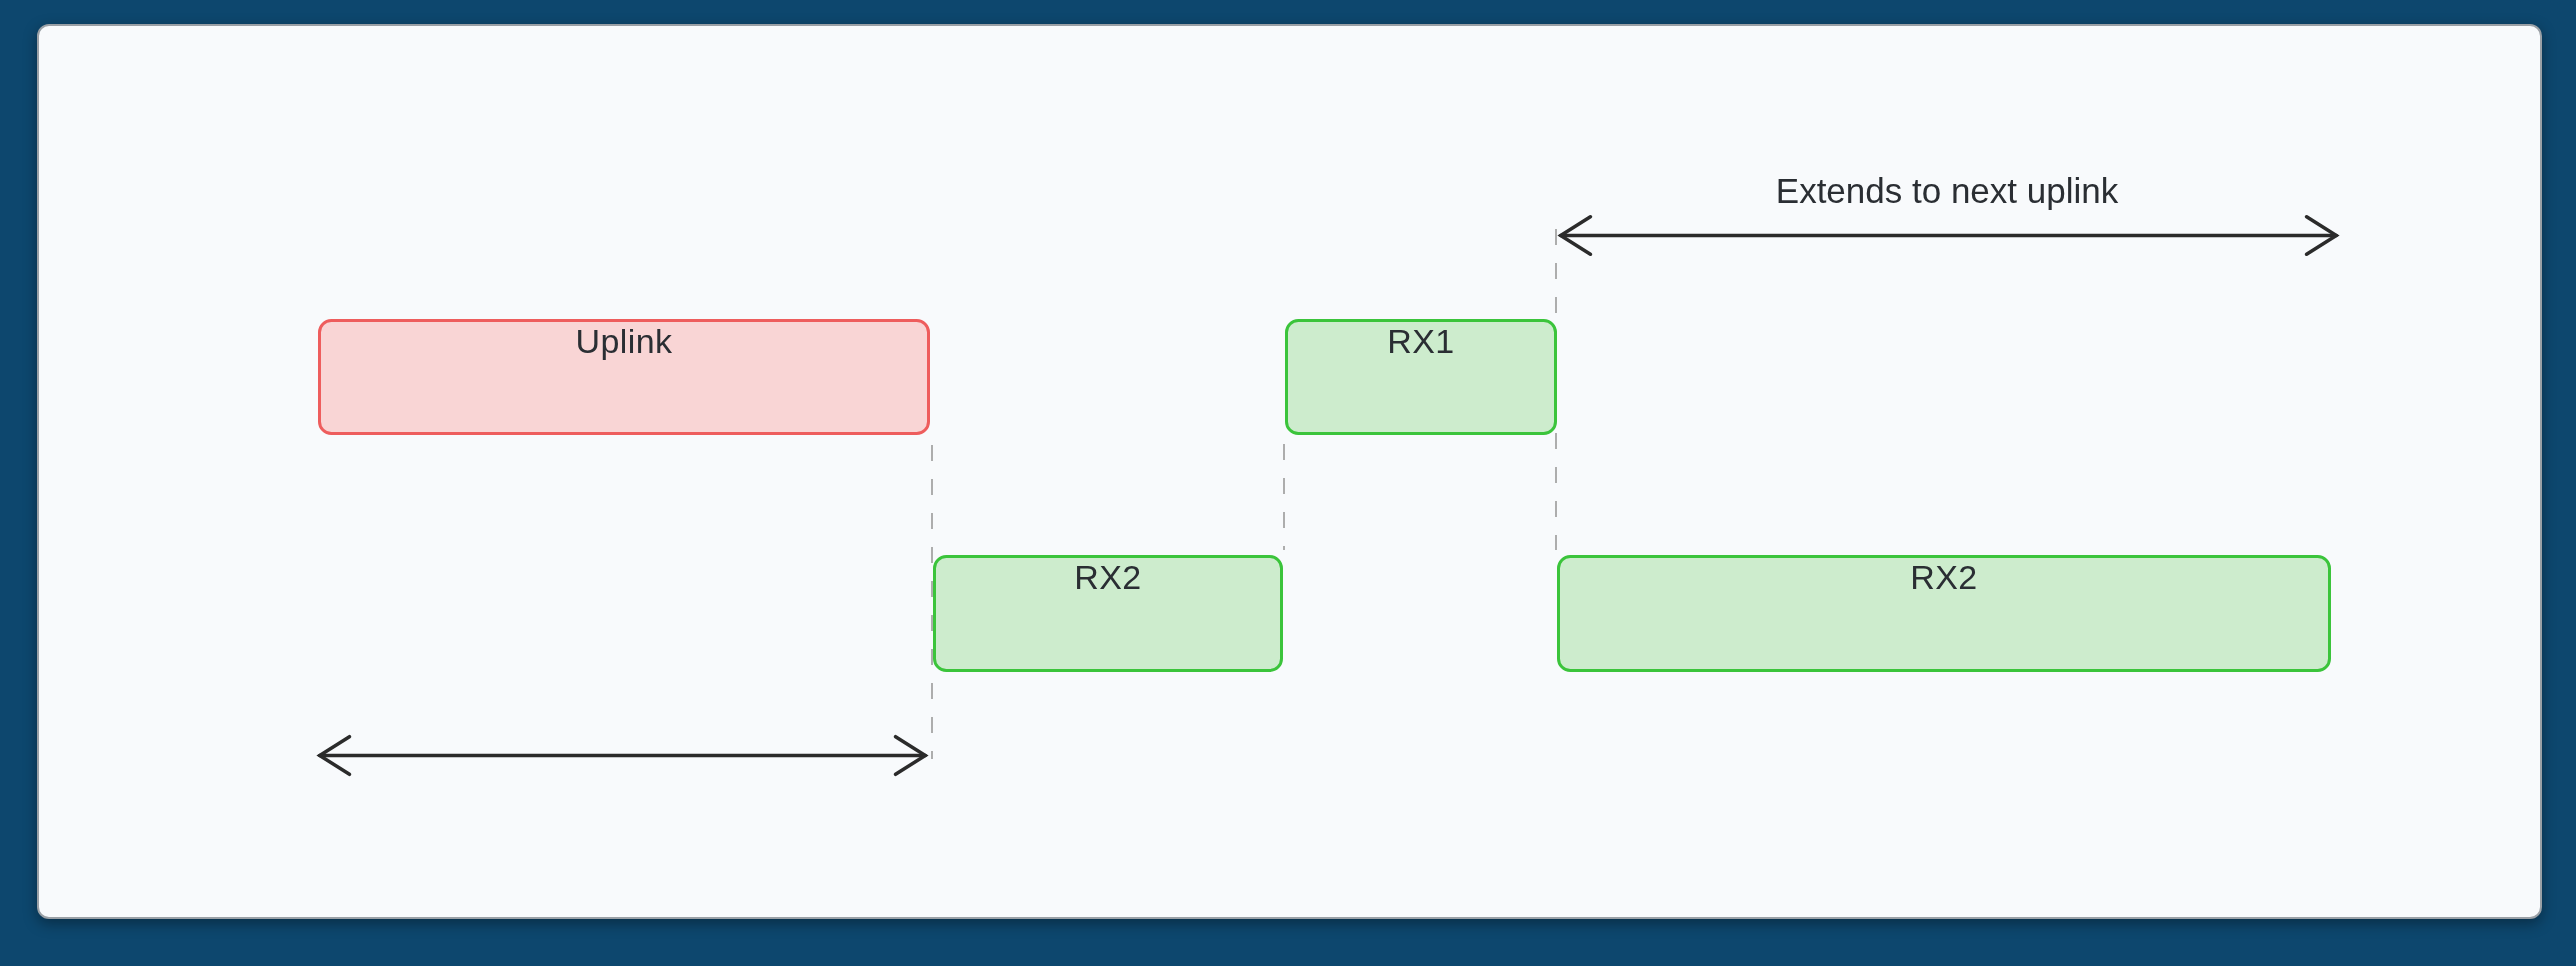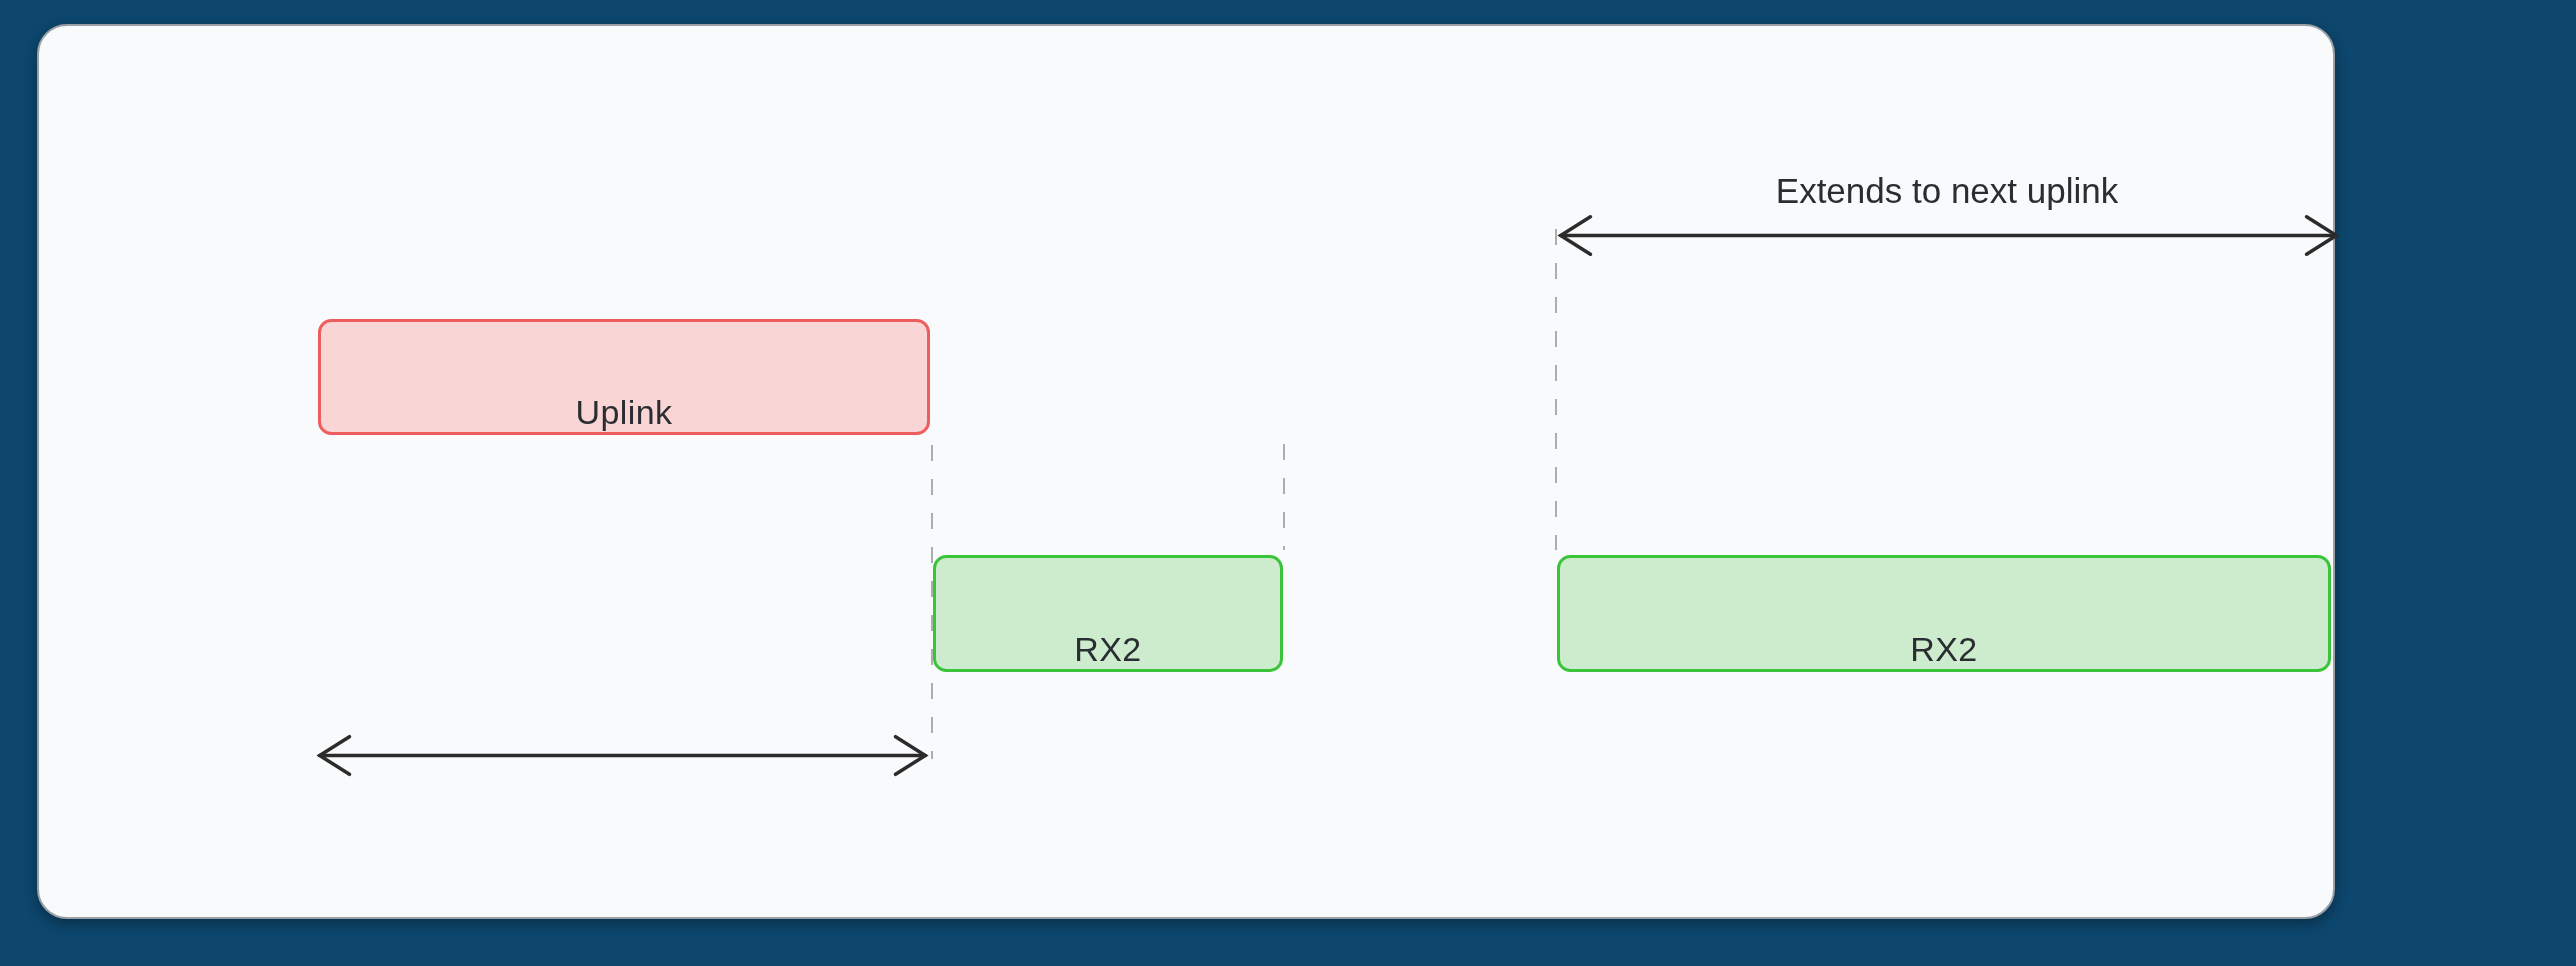--- a/index.html
+++ b/index.html
@@ -18,29 +18,29 @@
   html,body{width:2576px;height:967px;}
   body{
     background:var(--background);
     font-family:"Liberation Sans","DejaVu Sans",sans-serif;
     position:relative;
     overflow:hidden;
   }
   .stage{position:absolute;inset:0;}
   .card{
     position:absolute;
-    left:37px;top:23.5px;width:2298px;height:895px;
+    left:37px;top:23.5px;width:2505px;height:895px;
     background:var(--card-bg);
     border:2.3px solid var(--card-border);
-    border-radius:30px;
+    border-radius:12px;
     box-shadow:0 4.7px 14px rgba(0,0,0,0.35);
   }
   .tbox{
     position:absolute;
-    display:flex;align-items:flex-end;justify-content:center;
+    display:flex;align-items:flex-start;justify-content:center;
     border-radius:13.3px;
     font-size:34px;
     color:var(--label-color);
     letter-spacing:0.4px;
   }
   .tbox--red{
     background:var(--uplink-fill);
     border:3.1px solid var(--uplink-stroke);
   }
   .tbox--green{
@@ -101,20 +101,23 @@
     <div class="vdash vdash-3"></div>
 
     <div class="tbox tbox--red pos-uplink">
       <span>Uplink</span>
     </div>
 
     <div class="tbox tbox--green pos-rx2a">
       <span>RX2</span>
     </div>
 
+    <div class="tbox tbox--green pos-rx1">
+      <span>RX1</span>
+    </div>
 
     <div class="tbox tbox--green pos-rx2b">
       <span>RX2</span>
     </div>
 
     <svg class="arrow-svg arrow-bottom" viewBox="0 0 786 80">
       <line x1="6" y1="40" x2="780" y2="40"></line>
       <path d="M 44 16 L 6 40 L 44 64"></path>
       <path d="M 742 16 L 780 40 L 742 64"></path>
     </svg>

